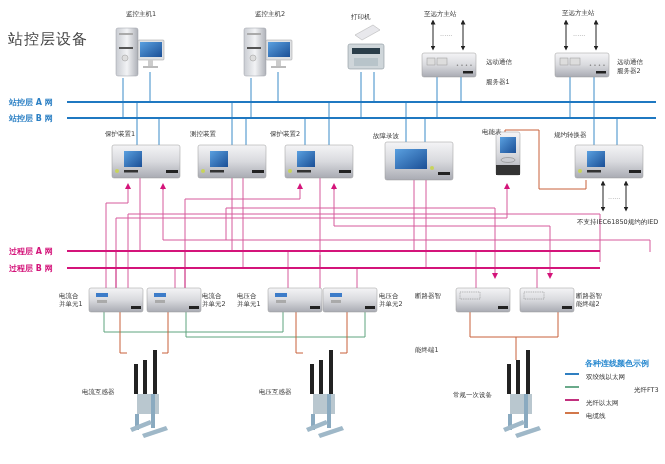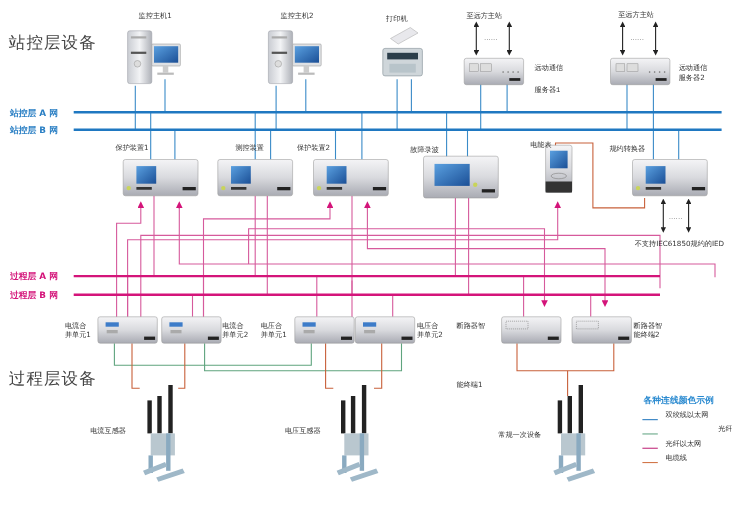--- a/index.html
+++ b/index.html
@@ -3,21 +3,21 @@
 <meta charset="utf-8">
 <style>
   html,body{margin:0;padding:0;background:#fff;}
   body{width:665px;height:464px;position:relative;overflow:hidden;font-family:"DejaVu Sans",sans-serif;}
   #stage{position:absolute;left:0;top:0;width:665px;height:464px;}
   .lbl{position:absolute;font-size:6.5px;color:#333;line-height:8px;white-space:nowrap;}
   .layer-title{position:absolute;font-size:15px;color:#444;letter-spacing:1px;white-space:nowrap;}
   .bus-lbl{position:absolute;font-size:8px;white-space:nowrap;font-weight:bold;}
   .caption{position:absolute;left:0;width:665px;top:444px;text-align:center;font-size:12px;color:#444;}
   .legend-title{position:absolute;left:585px;top:358px;font-size:8px;color:#2a8ad0;font-weight:bold;white-space:nowrap;}
-  .legend-row{position:absolute;left:584px;font-size:6.5px;color:#333;white-space:nowrap;display:flex;align-items:flex-end;}
+  .legend-row{position:absolute;left:565px;font-size:6.5px;color:#333;white-space:nowrap;display:flex;align-items:flex-start;}
   .legend-row .sw{display:inline-block;width:14px;height:1.5px;margin-right:7px;}
 </style>
 </head>
 <body>
 
 <div id="stage">
 <svg width="665" height="464" viewBox="0 0 665 464" style="position:absolute;left:0;top:0">
   <defs>
     <linearGradient id="devg" x1="0" y1="0" x2="0" y2="1">
       <stop offset="0" stop-color="#f4f4f6"></stop>
@@ -274,41 +274,40 @@
     <rect x="526" y="350" width="4" height="44" fill="#222"></rect>
     <rect x="510" y="394" width="22" height="20" fill="#b9c7cf"></rect>
     <rect x="524" y="394" width="4" height="34" fill="#8aaac0"></rect>
     <rect x="508" y="414" width="4" height="16" fill="#8aaac0"></rect>
     <polygon points="503,428 523,420 525,424 505,432" fill="#9fb8c8"></polygon>
     <polygon points="515,434 539,426 541,430 517,438" fill="#9fb8c8"></polygon>
   </g>
 </svg>
 
 <div class="layer-title" style="left:8px;top:30px;">站控层设备</div>
-<div class="layer-title" style="left:8px;top:335px;">过程层设备</div>
 
 <div class="bus-lbl" style="left:9px;top:97px;color:#2a7fc4;">站控层 A 网</div>
 <div class="bus-lbl" style="left:9px;top:113px;color:#2a7fc4;">站控层 B 网</div>
 <div class="bus-lbl" style="left:9px;top:246px;color:#d4147a;">过程层 A 网</div>
 <div class="bus-lbl" style="left:9px;top:263px;color:#d4147a;">过程层 B 网</div>
 
 <div class="lbl" style="left:126px;top:10px;text-align:right;">监控主机1</div>
 <div class="lbl" style="left:255px;top:10px;">监控主机2</div>
 <div class="lbl" style="left:351px;top:13px;">打印机</div>
 <div class="lbl" style="left:424px;top:10px;">至远方主站</div>
 <div class="lbl" style="left:562px;top:9px;">至远方主站</div>
 <div class="lbl" style="left:440px;top:30px;color:#999;">......</div>
 <div class="lbl" style="left:573px;top:30px;color:#999;">......</div>
 <div class="lbl" style="left:486px;top:58px;">远动通信</div>
 <div class="lbl" style="left:486px;top:79px;font-family:Liberation Mono, monospace;">服务器1</div>
 <div class="lbl" style="left:617px;top:58px;">远动通信</div>
 <div class="lbl" style="left:617px;top:67px;">服务器2</div>
 
 <div class="lbl" style="left:105px;top:130px;">保护装置1</div>
-<div class="lbl" style="left:214px;top:130px;">测控装置</div>
+<div class="lbl" style="left:190px;top:130px;">测控装置</div>
 <div class="lbl" style="left:270px;top:130px;">保护装置2</div>
 <div class="lbl" style="left:373px;top:132px;">故障录波</div>
 <div class="lbl" style="left:470px;top:128px;padding-left:12px;">电能表</div>
 <div class="lbl" style="left:554px;top:131px;">规约转换器</div>
 <div class="lbl" style="left:608px;top:193px;color:#999;">......</div>
 <div class="lbl" style="left:577px;top:218px;">不支持IEC61850规约的IED</div>
 
 <div class="lbl" style="left:59px;top:292px;">电流合</div>
 <div class="lbl" style="left:59px;top:300px;">并单元1</div>
 <div class="lbl" style="left:202px;top:292px;">电流合</div>

